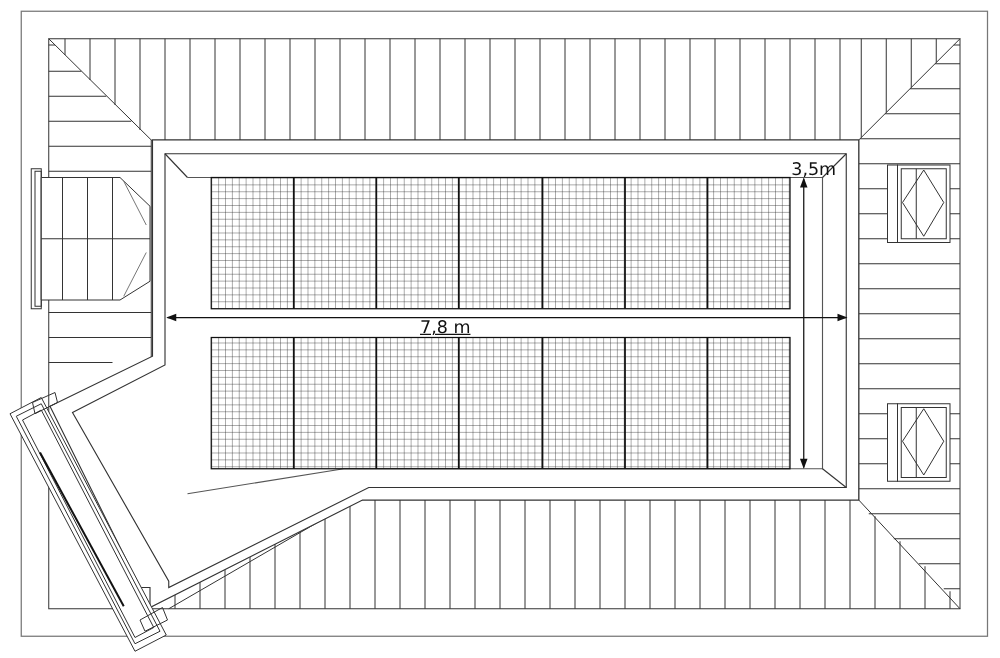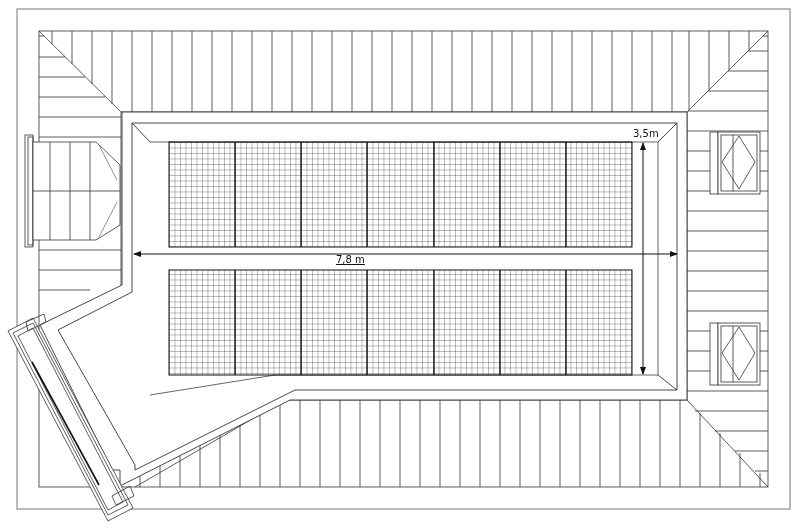--- a/index.html
+++ b/index.html
@@ -1,18 +1,18 @@
 <!DOCTYPE html>
 <html><head>
   <meta charset="utf-8">
   <style>
     html, body { margin: 0; padding: 0; background: #ffffff; }
     body { width: 800px; height: 526px; overflow: hidden; position: relative; font-family: "DejaVu Sans", sans-serif; }
     #plan { position: absolute; left: 0; top: 0; width: 800px; height: 526px; }
-    .lbl { position: absolute; font-size: 10px; color: #111; white-space: nowrap; font-family: "DejaVu Sans", sans-serif; }
+    .lbl { position: absolute; font-size: 14px; color: #111; white-space: nowrap; font-family: "DejaVu Sans", sans-serif; }
     #lbl-width { left: 336px; top: 254px; text-decoration: underline; }
     #lbl-height { left: 633px; top: 128px; }
   </style>
 </head>
 <body>
 
 <svg id="plan" viewBox="0 0 800 526" xmlns="http://www.w3.org/2000/svg">
   <defs>
     <pattern id="cells" x="169" y="142" width="5.5" height="5.5" patternUnits="userSpaceOnUse">
       <path d="M5.5 0 L0 0 0 5.5" fill="none" stroke="#222" stroke-width="0.6"></path>

